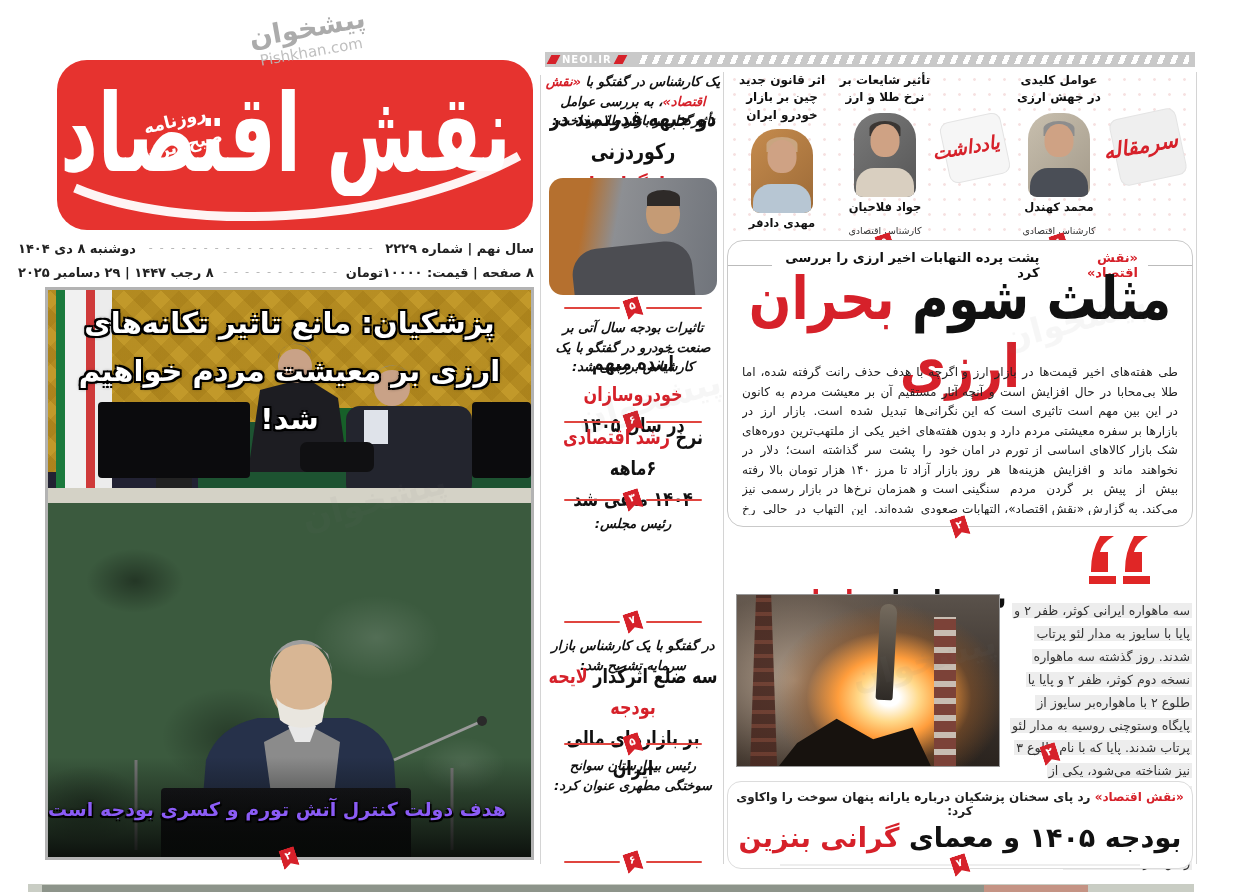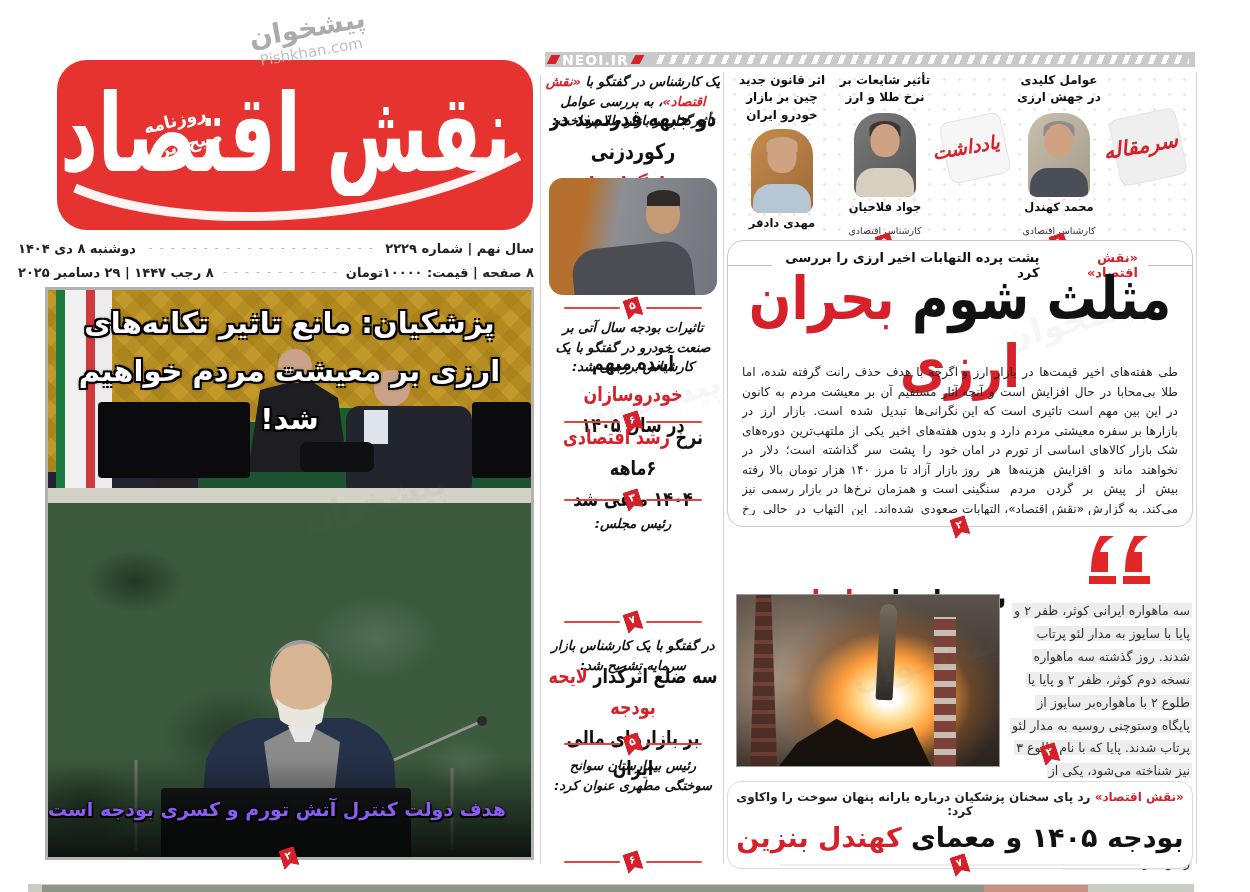--- a/index.html
+++ b/index.html
@@ -31,21 +31,21 @@
   
   .meta{position:absolute;left:18px;top:236px;width:516px;font-size:13px;font-weight:bold;color:#222;}
   .meta-row{display:flex;align-items:center;gap:8px;height:24px;}
   .meta-dots{flex:1;height:5px;background-image:radial-gradient(#b9b9b9 1.6px,transparent 1.8px);
              background-size:11px 5px;background-position:center;}
 
   
   .strip{position:absolute;left:545px;top:52px;width:650px;height:15px;background:#c9c9c9;
          display:flex;align-items:center;direction:ltr;padding:0;box-sizing:border-box;}
   .strip .mark{width:9px;height:9px;background:#d6212a;transform:skewX(-28deg);margin:0 4px;}
-  .strip .lbl{color:#fff;font-size:14px;font-weight:bold;letter-spacing:1px;text-align:right;}
+  .strip .lbl{color:#fff;font-size:10px;font-weight:bold;letter-spacing:1px;text-align:right;}
   .strip .fill{flex:1;height:9px;margin:0 6px;
         background:repeating-linear-gradient(112deg,transparent 0 7px,#fff 7px 12px);}
 
   
   .toprow{position:absolute;left:727px;top:72px;width:466px;height:166px;
           background-image:radial-gradient(rgba(214,120,120,.22) 1.3px,transparent 1.5px);
           background-size:15px 15px;}
   .tcol{position:absolute;top:0;text-align:center;}
   .tcol .t-title{font-size:12px;font-weight:bold;color:#111;line-height:1.45;min-height:36px;}
   .avatar{position:relative;width:62px;height:84px;margin:5px auto 3px;
@@ -405,21 +405,21 @@
   <div class="rocket">
     <div class="rk-tw1"></div>
     <div class="rk-rocket"></div>
     <div class="rk-tw2"></div>
     <div class="rk-base"></div>
   </div>
 
   <div class="bot-box">
     <div class="bb-kick pre"><span class="rd">«نقش اقتصاد»</span><span> رد پای سخنان پزشکیان درباره یارانه پنهان سوخت را واکاوی کرد:</span></div>
     <div class="bb-head">
-      <span class="pre"><span>بودجه ۱۴۰۵ و معمای </span><span class="rd">کهندل بنزین</span></span>
+      <span class="pre"><span>بودجه ۱۴۰۵ و معمای </span><span class="rd">گرانی بنزین</span></span>
     </div>
     <div class="bb-line">
       <span class="ribbon">
           <b>۷</b>
         </span>
     </div>
   </div>
 
   <div class="wmf" style="left:1000px;top:300px;">پیشخوان</div>
   <div class="wmf" style="left:575px;top:380px;">پیشخوان</div>

